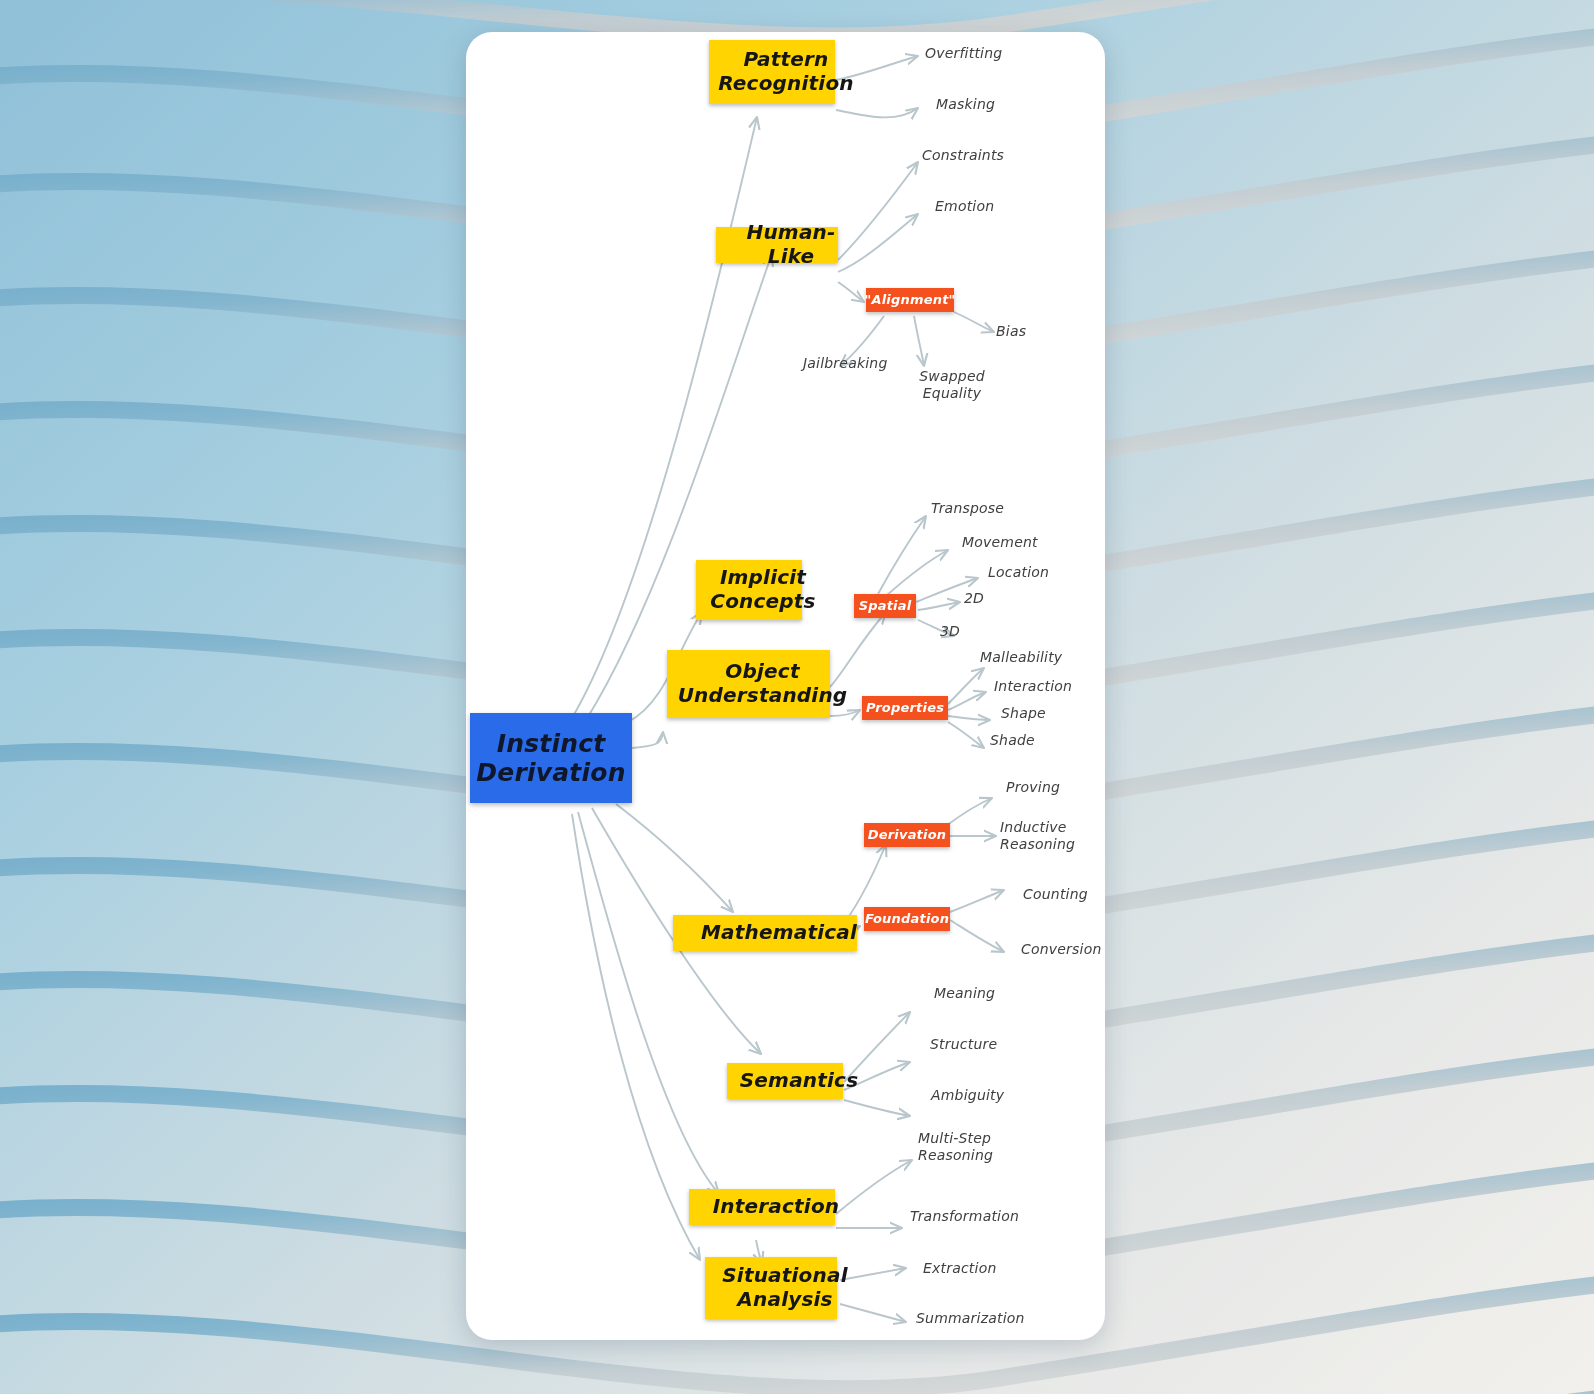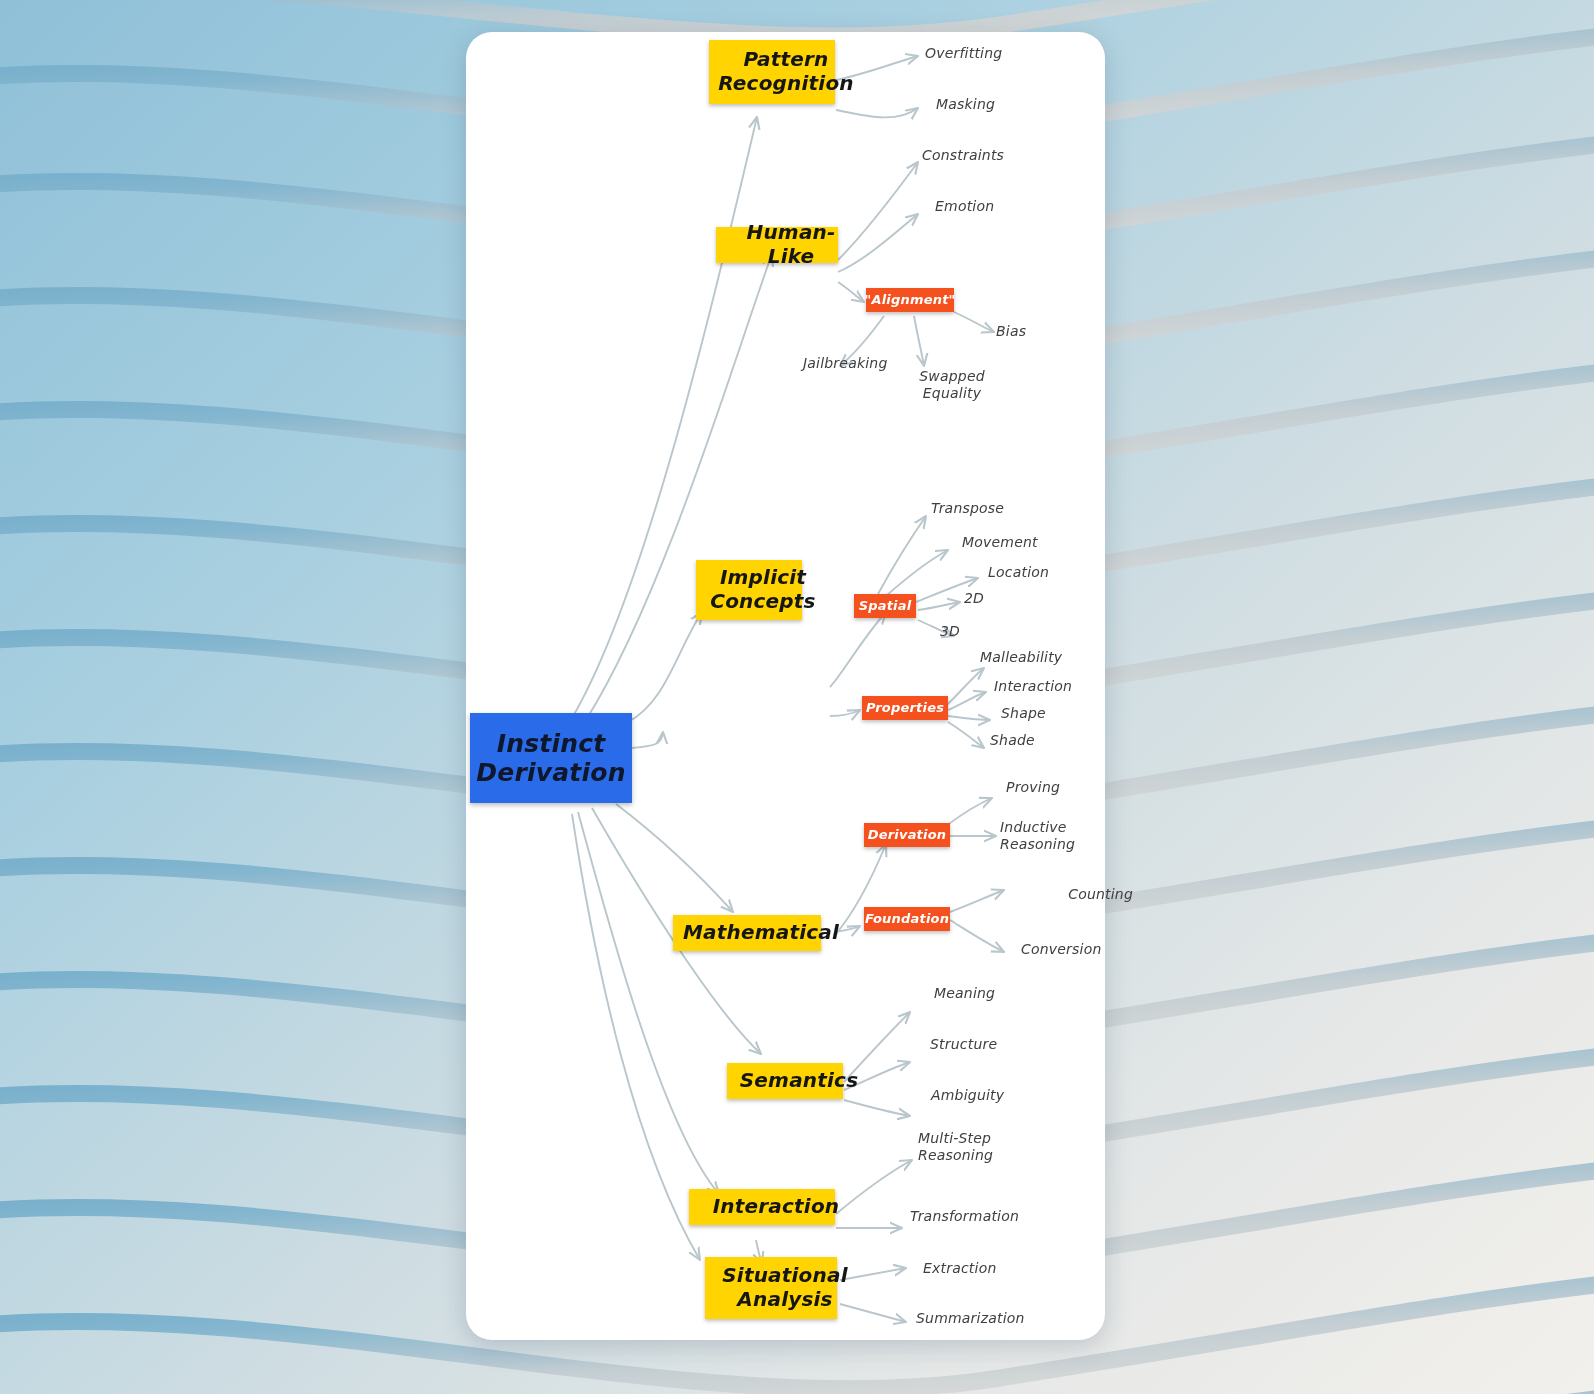--- a/index.html
+++ b/index.html
@@ -228,30 +228,34 @@
 
   <div class="node sub" style="left:866px; top:288px; width:88px; height:24px;">
     <span>"Alignment"</span>
   </div>
 
   <div class="node branch" style="left:696px; top:560px; width:106px; height:60px;">
     <span>Implicit
 Concepts</span>
   </div>
 
+  <div class="node branch" style="left:667px; top:650px; width:163px; height:68px;">
+    <span>Object
+Understanding</span>
+  </div>
 
   <div class="node sub" style="left:854px; top:594px; width:62px; height:24px;">
     <span>Spatial</span>
   </div>
 
   <div class="node sub" style="left:862px; top:696px; width:86px; height:24px;">
     <span>Properties</span>
   </div>
 
-  <div class="node branch" style="left:673px; top:915px; width:148px; height:36px;">
+  <div class="node branch" style="left:673px; top:915px; width:184px; height:36px;">
     <span>Mathematical</span>
   </div>
 
   <div class="node sub" style="left:864px; top:823px; width:86px; height:24px;">
     <span>Derivation</span>
   </div>
 
   <div class="node sub" style="left:864px; top:907px; width:86px; height:24px;">
     <span>Foundation</span>
   </div>
@@ -282,21 +286,21 @@
   <div class="leaf" style="left:988px; top:564px; width:120px;">Location</div>
   <div class="leaf" style="left:964px; top:590px; width:60px;">2D</div>
   <div class="leaf" style="left:940px; top:623px; width:60px;">3D</div>
   <div class="leaf" style="left:980px; top:649px; width:125px;">Malleability</div>
   <div class="leaf" style="left:994px; top:678px; width:125px;">Interaction</div>
   <div class="leaf" style="left:1001px; top:705px; width:110px;">Shape</div>
   <div class="leaf" style="left:990px; top:732px; width:110px;">Shade</div>
   <div class="leaf" style="left:1006px; top:779px; width:110px;">Proving</div>
   <div class="leaf" style="left:1000px; top:819px; width:110px;">Inductive
 Reasoning</div>
-  <div class="leaf" style="left:1023px; top:886px; width:110px;text-align:right;">Counting</div>
+  <div class="leaf" style="left:1023px; top:886px; width:110px;">Counting</div>
   <div class="leaf" style="left:1021px; top:941px; width:110px;">Conversion</div>
   <div class="leaf" style="left:934px; top:985px; width:110px;">Meaning</div>
   <div class="leaf" style="left:930px; top:1036px; width:110px;">Structure</div>
   <div class="leaf" style="left:931px; top:1087px; width:110px;">Ambiguity</div>
   <div class="leaf" style="left:918px; top:1130px; width:120px;">Multi-Step
 Reasoning</div>
   <div class="leaf" style="left:910px; top:1208px; width:150px;">Transformation</div>
   <div class="leaf" style="left:923px; top:1260px; width:120px;">Extraction</div>
   <div class="leaf" style="left:916px; top:1310px; width:150px;">Summarization</div>
 

